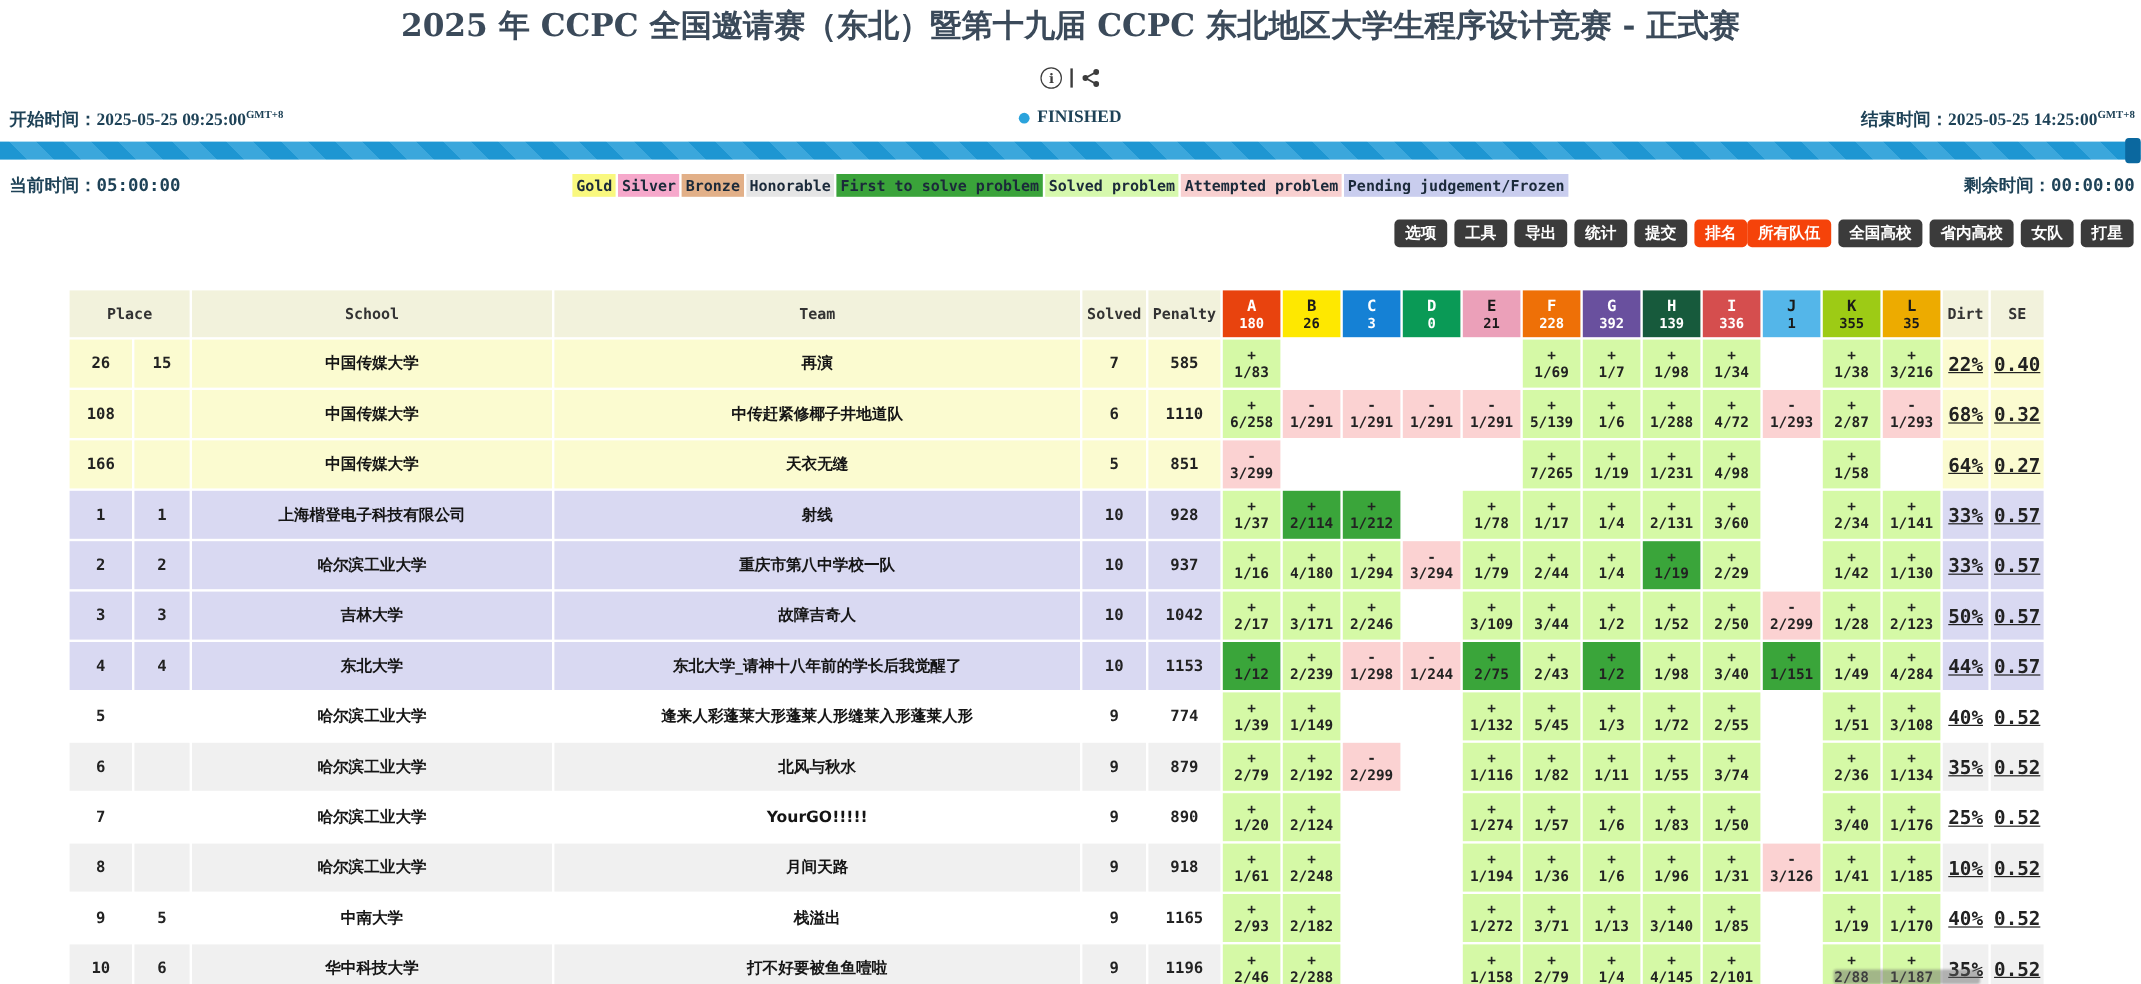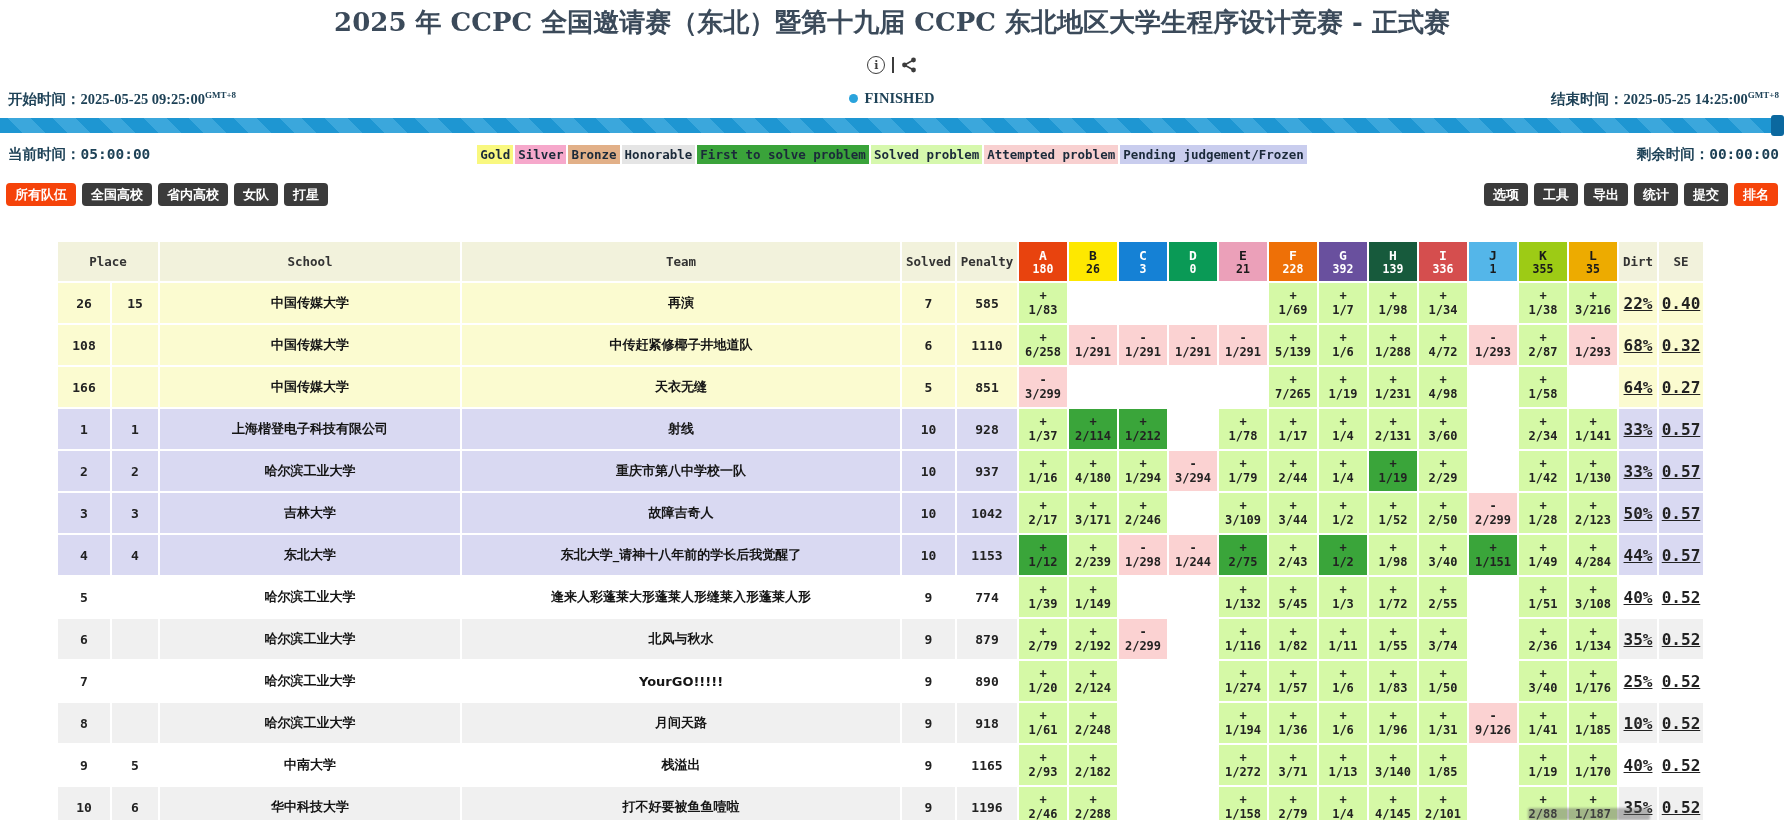--- a/index.html
+++ b/index.html
@@ -105,34 +105,34 @@
       <span class="legend-item" style="background: #e5e5e5;">Honorable</span>
       <span class="legend-item" style="background: rgb(58, 163, 58);">First to solve problem</span>
       <span class="legend-item" style="background: rgb(214, 248, 173);">Solved problem</span>
       <span class="legend-item" style="background: rgb(248, 208, 208);">Attempted problem</span>
       <span class="legend-item" style="background: rgb(201, 205, 238);">Pending judgement/Frozen</span>
     </span>
   <span class="right"><span>剩余时间：</span><span>00:00:00</span></span>
 </div>
 
 <div class="btnrow">
-  <div class="btngroup left">
-      <button class="btn active">所有队伍</button>
-      <button class="btn">全国高校</button>
-      <button class="btn">省内高校</button>
-      <button class="btn">女队</button>
-      <button class="btn">打星</button>
-    </div>
   <div class="btngroup right">
       <button class="btn">选项</button>
       <button class="btn">工具</button>
       <button class="btn">导出</button>
       <button class="btn">统计</button>
       <button class="btn">提交</button>
       <button class="btn active">排名</button>
+    </div>
+  <div class="btngroup left">
+      <button class="btn active">所有队伍</button>
+      <button class="btn">全国高校</button>
+      <button class="btn">省内高校</button>
+      <button class="btn">女队</button>
+      <button class="btn">打星</button>
     </div>
 </div>
 
 <table class="board">
     <colgroup>
       <col style="width: 52px;">
       <col style="width: 46px;">
       <col style="width: 300px;">
       <col style="width: 438px;">
       <col style="width: 53px;">
@@ -755,21 +755,21 @@
         <td class="st-ok">
           <div class="sign">+</div>
           <div class="val">1/96</div>
         </td>
         <td class="st-ok">
           <div class="sign">+</div>
           <div class="val">1/31</div>
         </td>
         <td class="st-bad">
           <div class="sign">-</div>
-          <div class="val">9/126</div>
+          <div class="val">3/126</div>
         </td>
         <td class="st-ok">
           <div class="sign">+</div>
           <div class="val">1/41</div>
         </td>
         <td class="st-ok">
           <div class="sign">+</div>
           <div class="val">1/185</div>
         </td>
         <td class="base dirt">10%</td>

